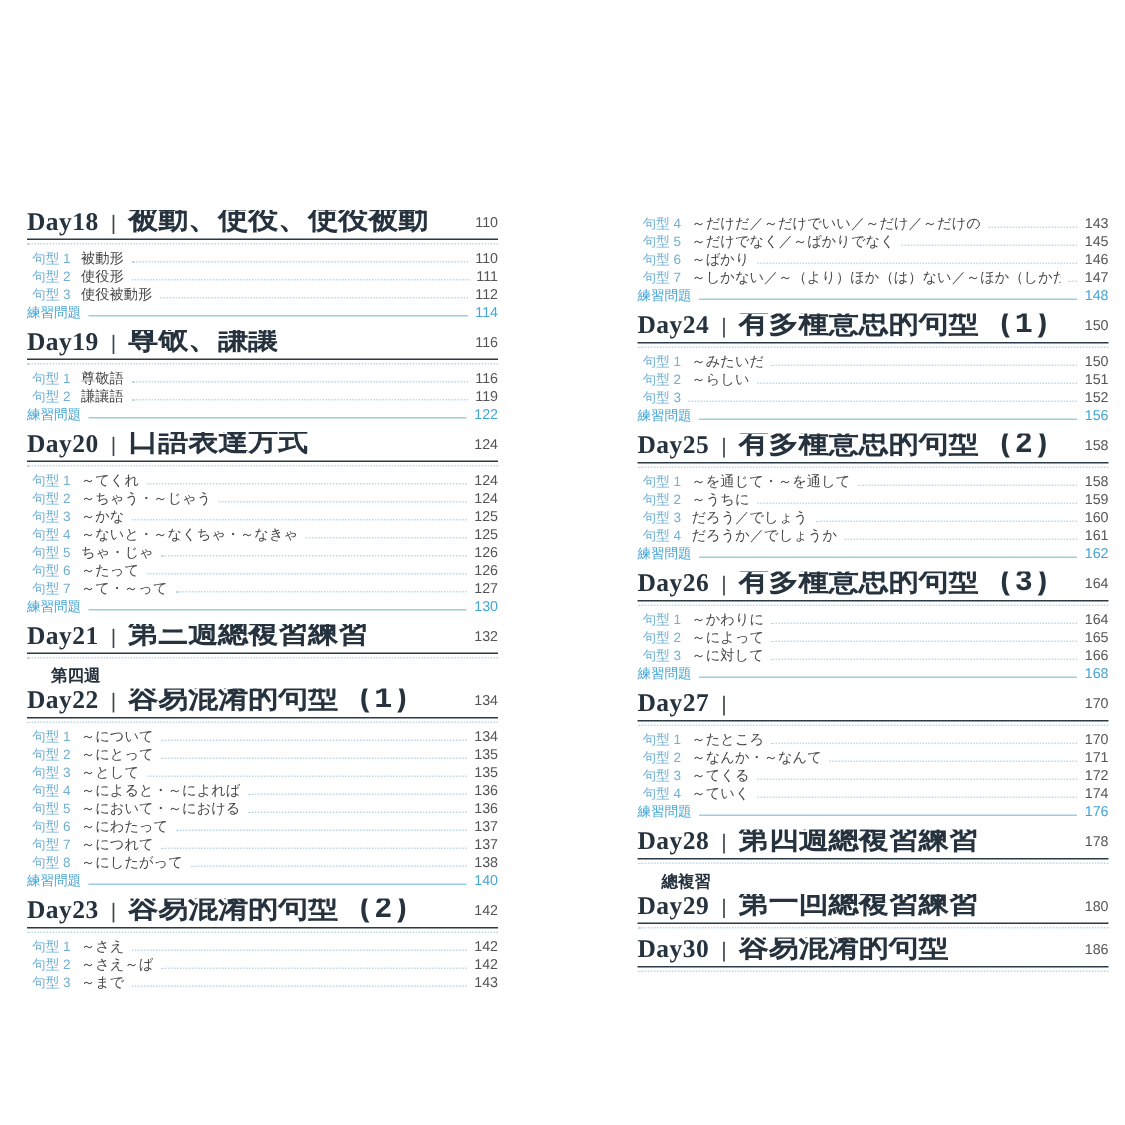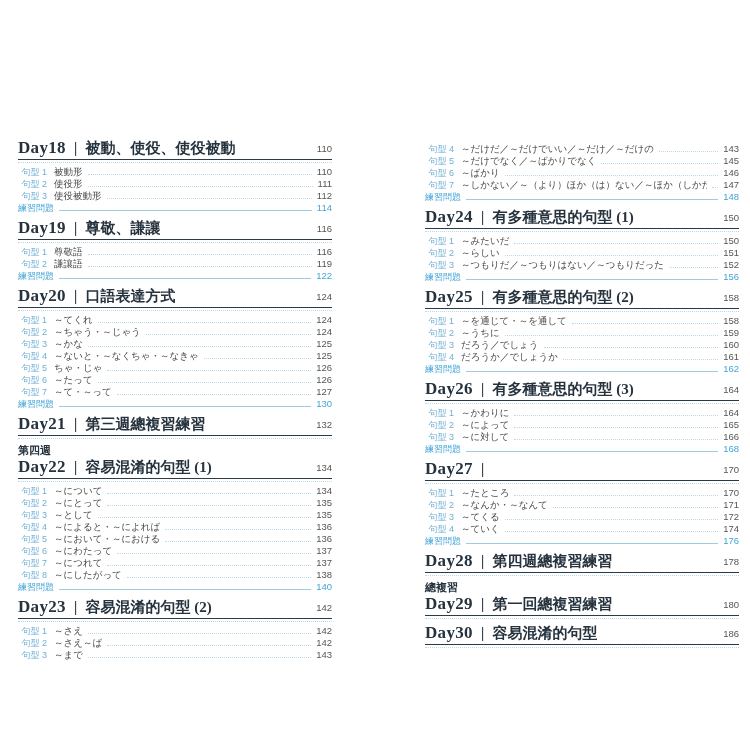--- a/index.html
+++ b/index.html
@@ -21,41 +21,41 @@
     overflow:hidden;
   }
   .page{position:relative;width:750px;height:750px;background:var(--page-bg);}
   .col{position:absolute;top:140px;}
   .col-left{left:18px;width:314px;}
   .col-right{left:425px;width:314px;padding-top:3px;}
 
   .day{margin-top:6px;margin-bottom:3px;}
   .col .day:first-child{margin-top:0;}
   .week-label{
-    font-family:Liberation Mono, monospace;
+    font-family:Liberation Sans, sans-serif;
     font-weight:700;font-size:11px;line-height:13px;
-    color:var(--heading);margin-bottom:1px;
+    color:var(--heading);margin-bottom:1px;margin-left:16px;
   }
   .day-row{
     display:flex;align-items:center;
     border-bottom:1.5px solid var(--underline);
     padding-bottom:3px;
   }
   .day-num{
     font-family:"Liberation Serif","DejaVu Serif",serif;
     font-weight:700;font-size:17px;line-height:16px;
     color:var(--heading);letter-spacing:.3px;white-space:nowrap;
   }
   .day-sep{
     color:var(--heading);font-weight:400;font-size:14px;
     margin:0 8px;opacity:.9;
   }
   .day-title{
-    font-family:Liberation Serif, serif;
-    font-weight:700;font-size:15px;line-height:16px;
+    font-family:Liberation Mono, monospace;
+    font-weight:700;font-size:20px;line-height:16px;
     color:var(--heading);white-space:nowrap;overflow:hidden;
   }
   .day-page{
     margin-left:auto;padding-left:8px;flex:none;
     font-size:9.5px;color:var(--page-num);
   }
   .day-dotted{border-bottom:1px dotted var(--leader);margin-top:2px;height:0;}
 
   .entry{display:flex;align-items:baseline;height:12px;font-size:9.5px;line-height:12px;}
   .entry-label{flex:none;width:29px;color:var(--accent-blue);font-size:9px;white-space:nowrap;text-align:right;}
@@ -387,21 +387,20 @@
 
   <div class="entry">
     <span class="entry-label">句型 2</span>
     <span class="entry-text">～らしい</span>
     <span class="entry-leader"></span>
     <span class="entry-page">151</span>
   </div>
 
   <div class="entry">
     <span class="entry-label">句型 3</span>
-    <span class="entry-text">～つもりだ／～つもりはない／～つもりだった</span>
     <span class="entry-leader"></span>
     <span class="entry-page">152</span>
   </div>
 
   <div class="entry practice">
     <span class="entry-label">練習問題</span>
 
     <span class="entry-leader"></span>
     <span class="entry-page">156</span>
   </div>

